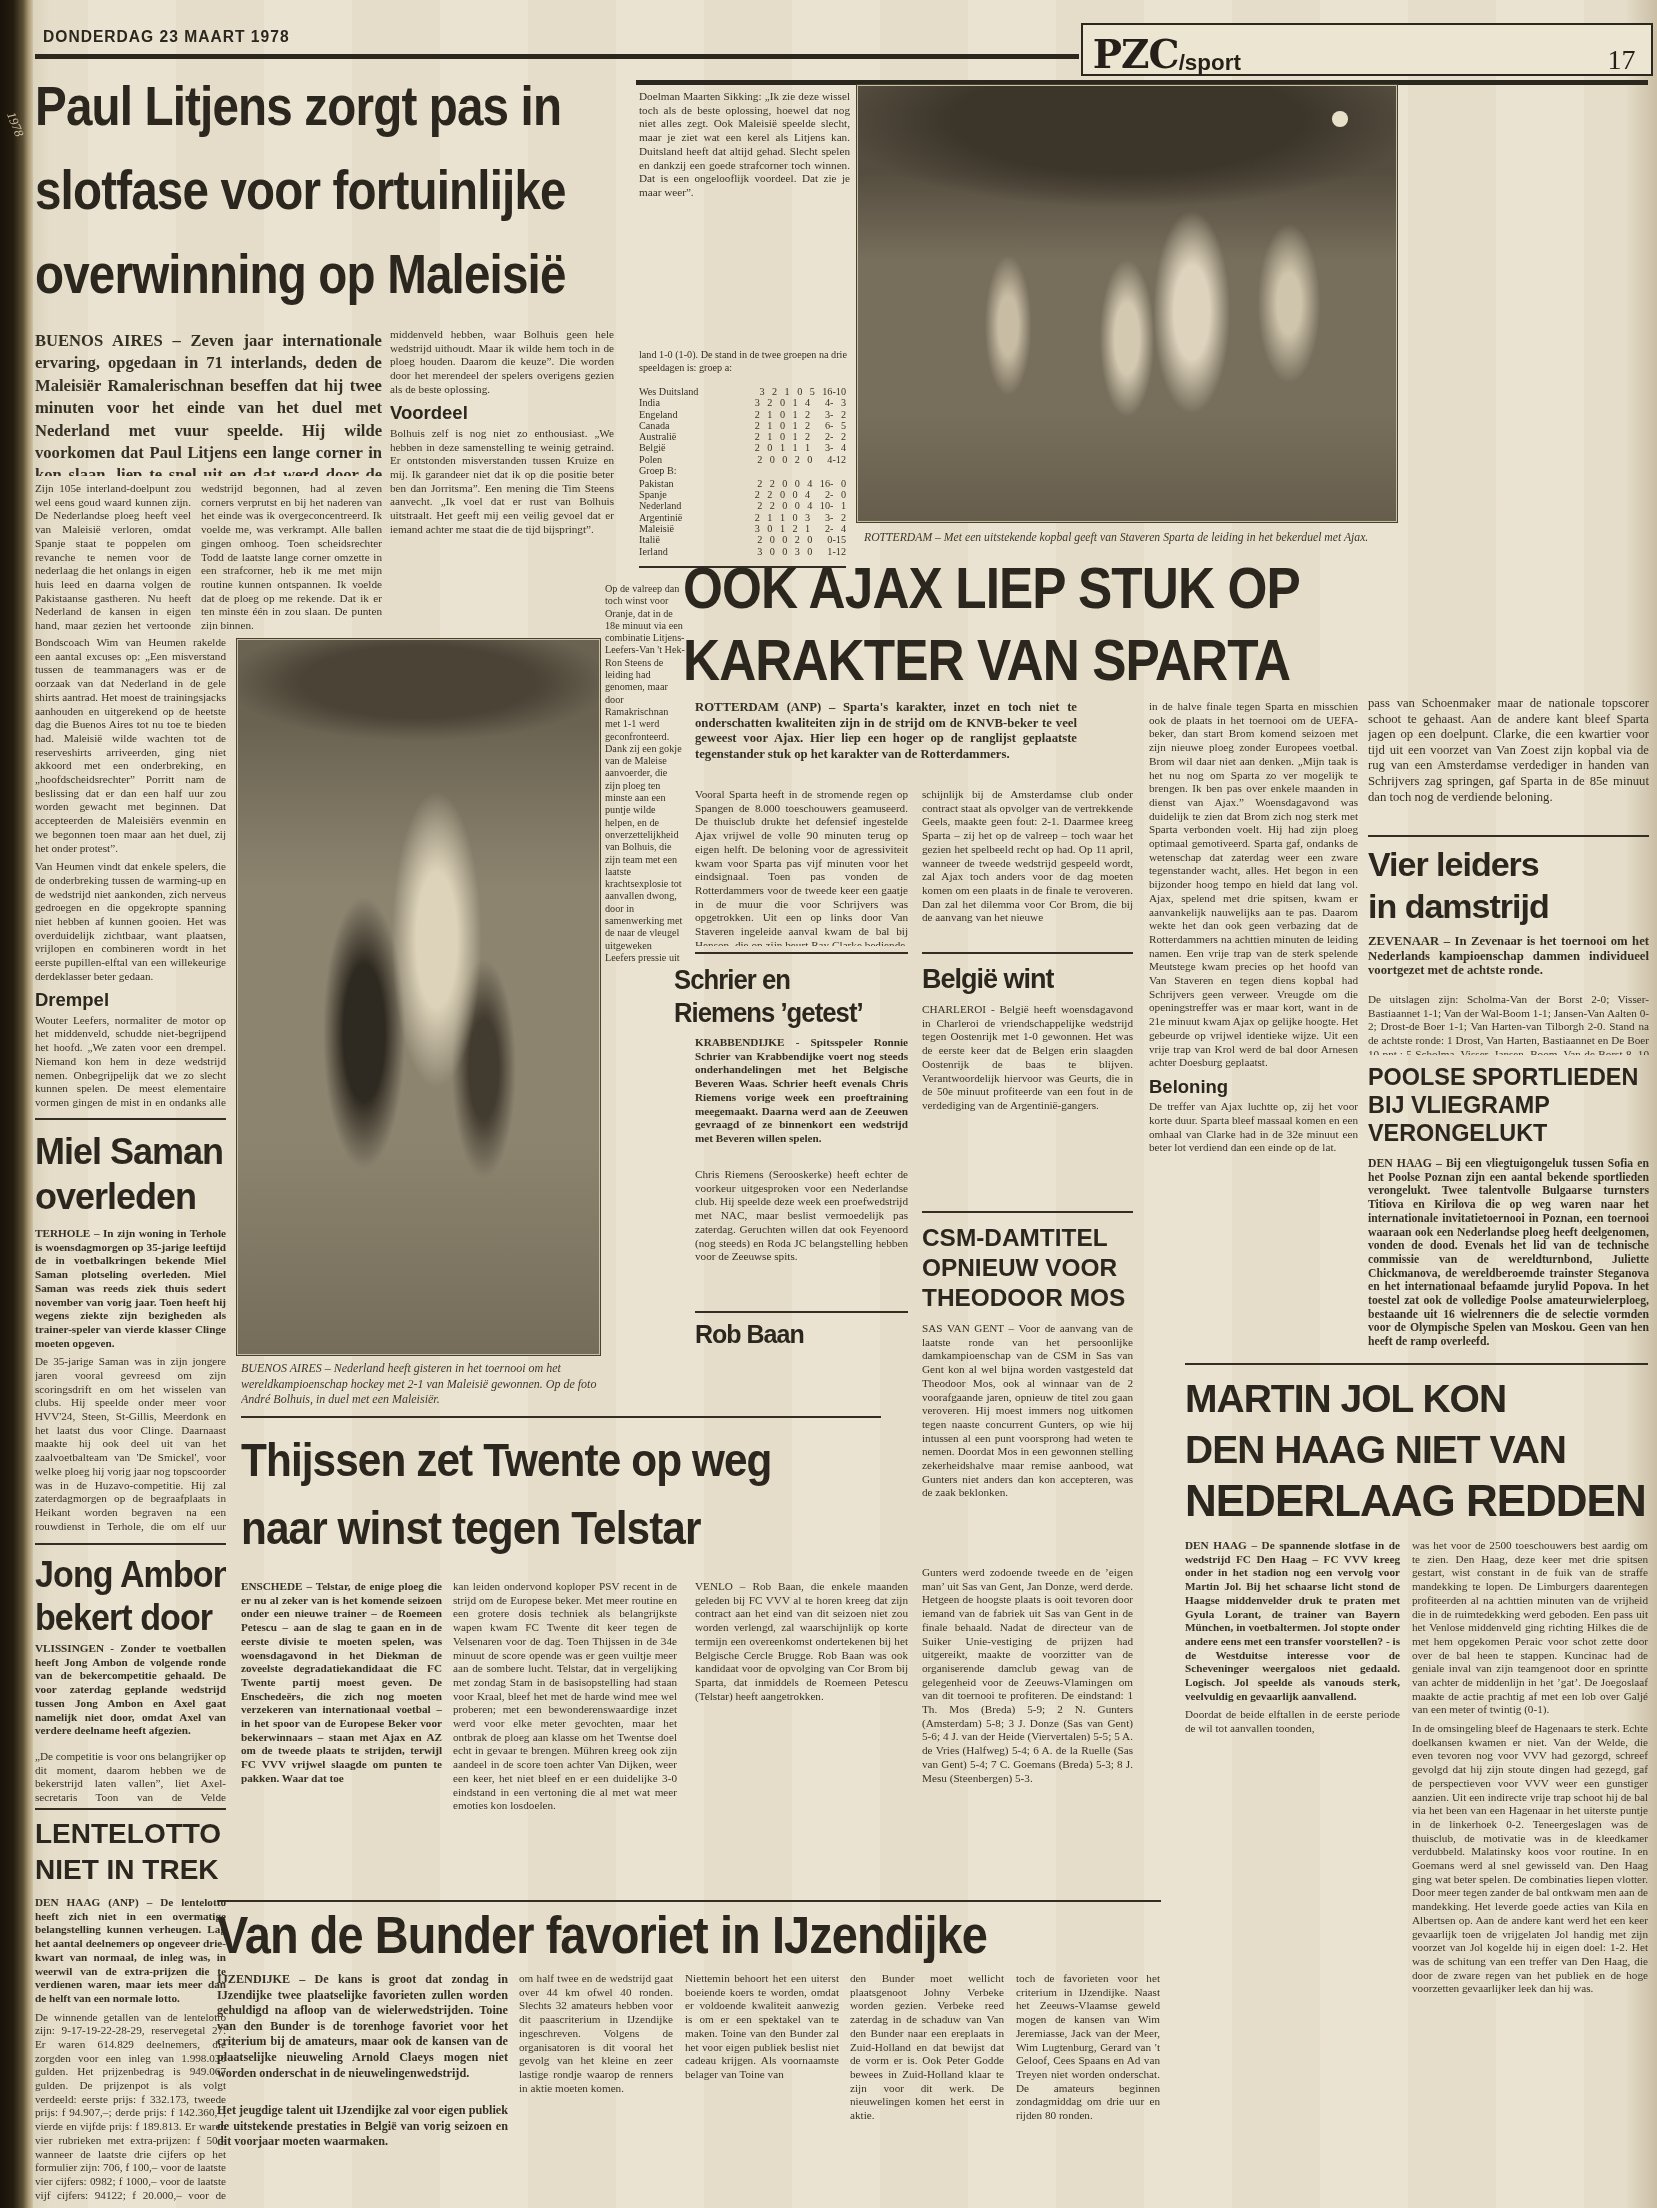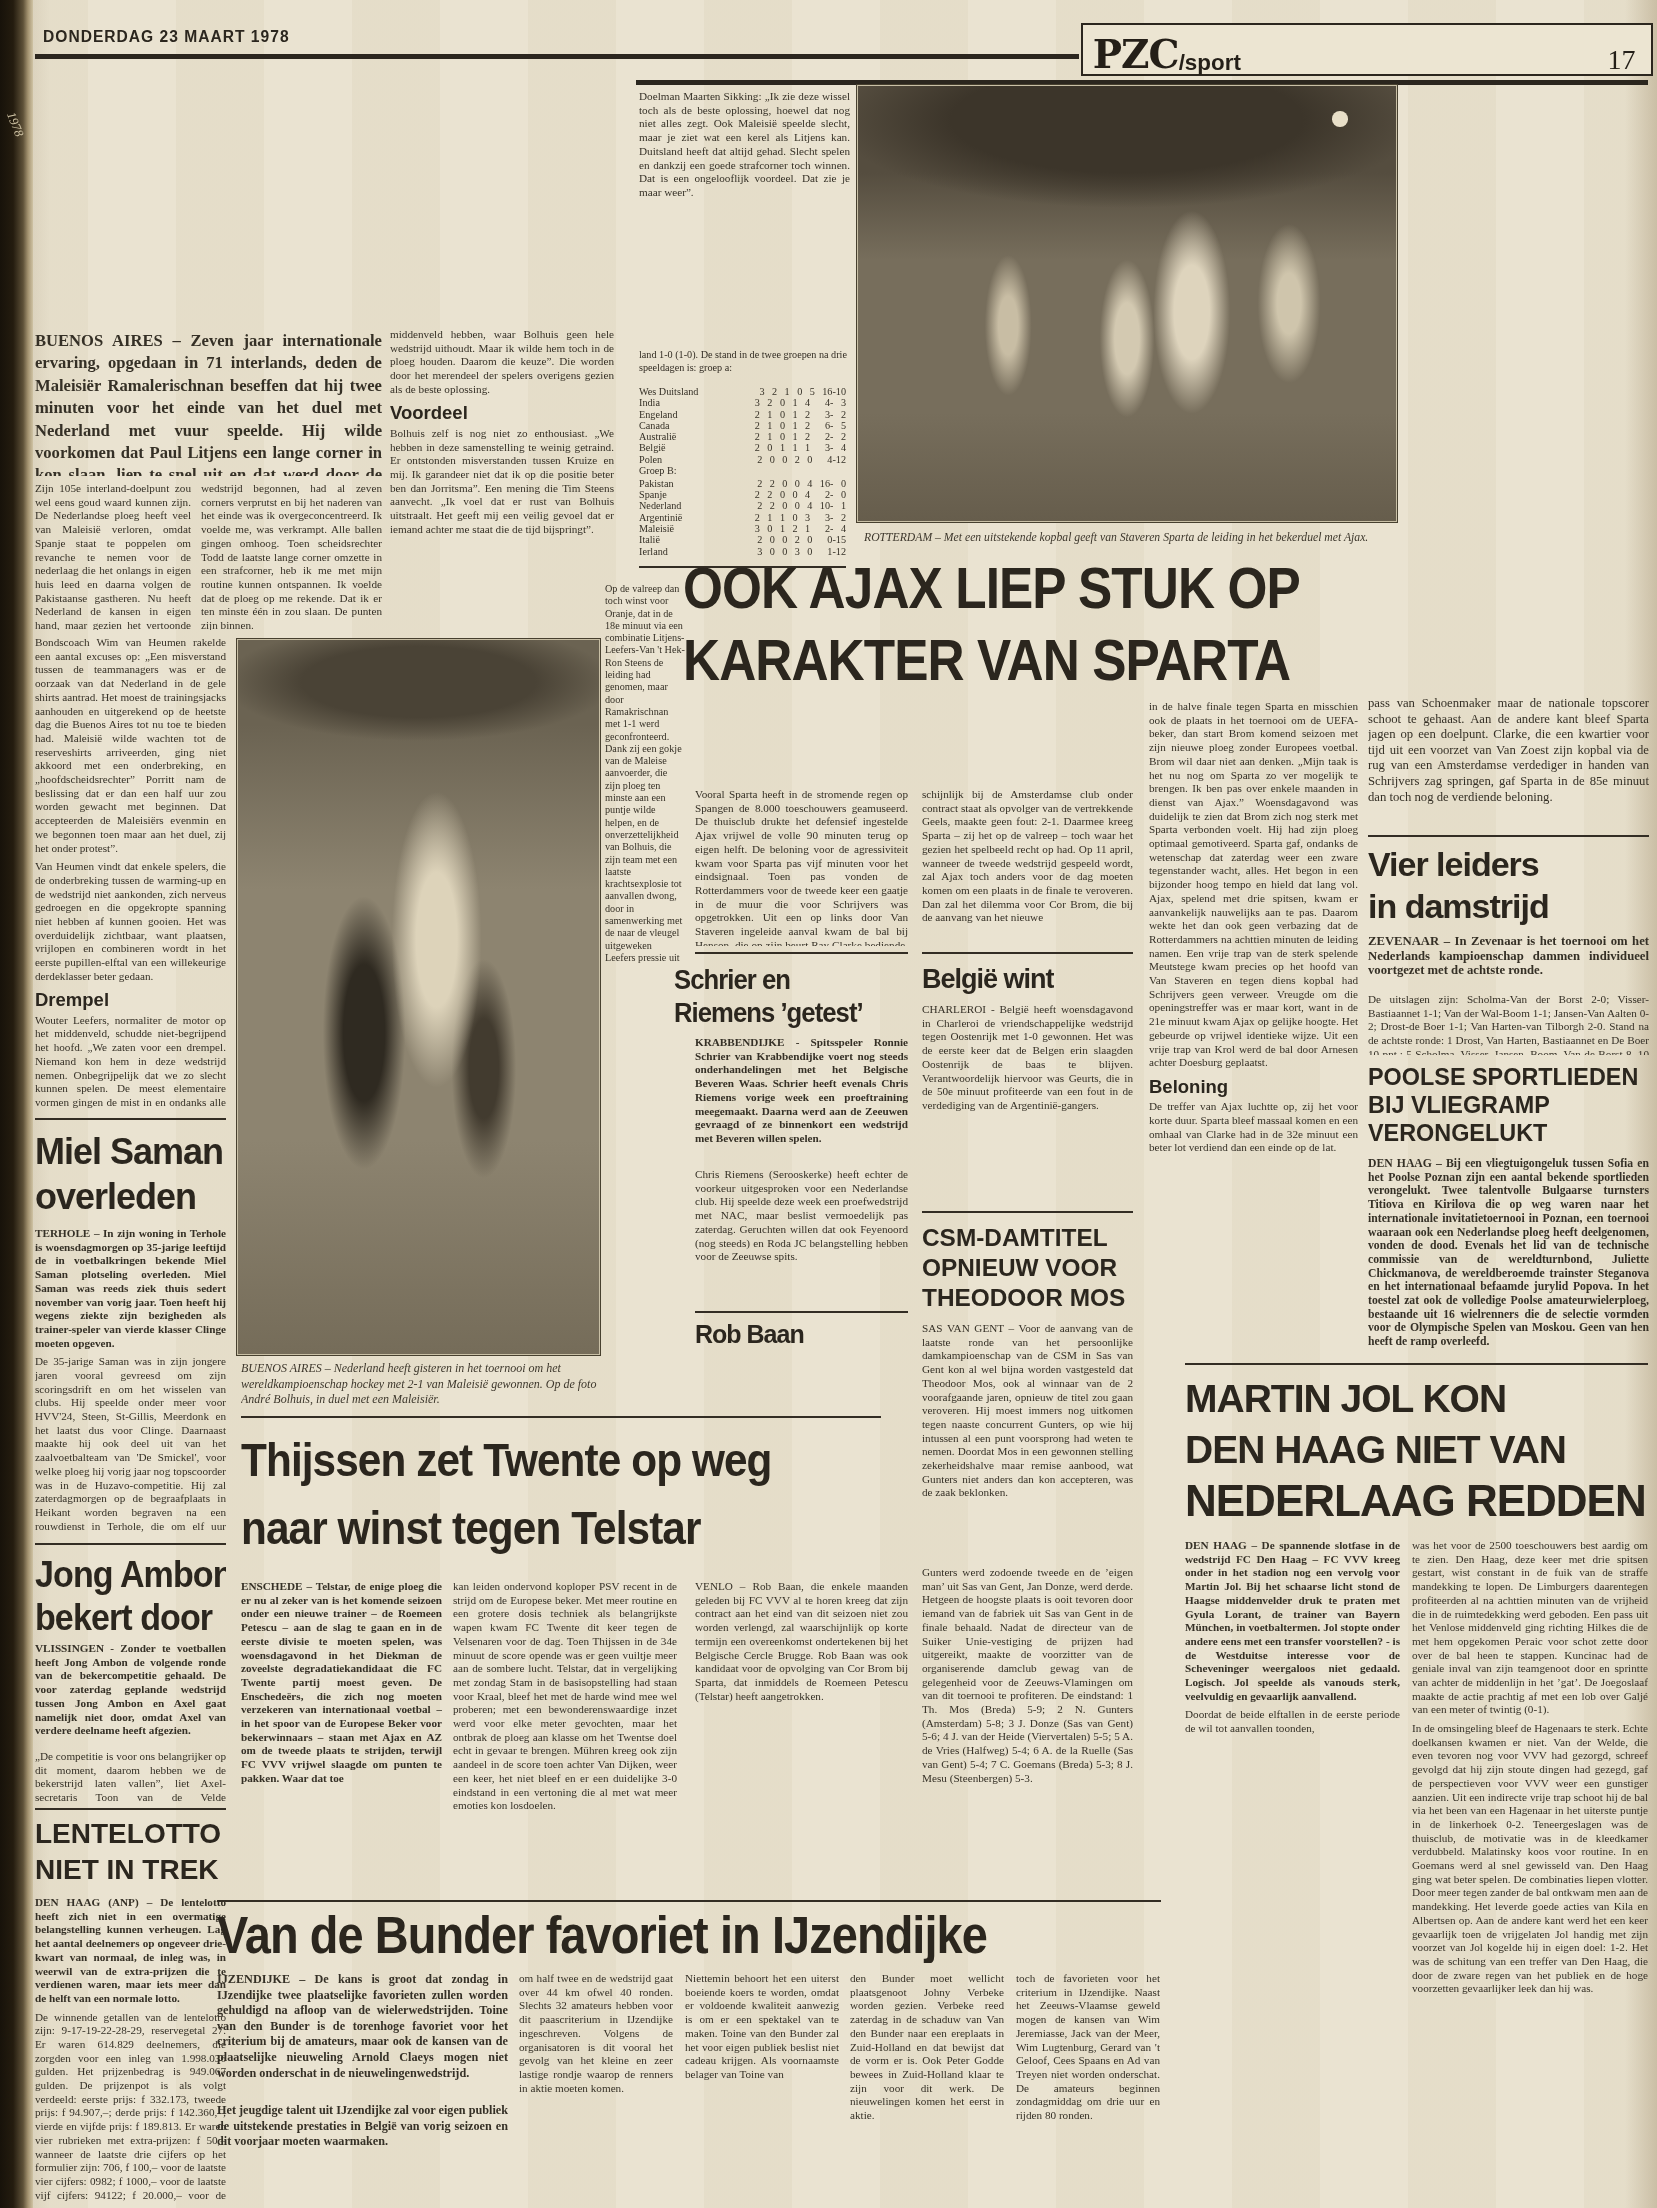--- a/index.html
+++ b/index.html
@@ -44,20 +44,25 @@
 
   <div class="blk" style="left:43px;top:27px;width:585px;height:23.4px;font:bold 15.6px/19.5px 'Liberation Sans',sans-serif;letter-spacing:1px;color:#2b261e;">DONDERDAG 23 MAART 1978</div>
   <div class="rule thick" style="left:35px;top:54px;width:1044px;"></div>
   <div class="pzcbox">
     <span class="masthead">PZC</span>
     <span class="mastsub">/sport</span>
     <span class="pageno">17</span>
   </div>
   <div class="rule thick" style="left:636px;top:80px;width:1012px;"></div>
 
+  <div class="blk" style="left:35px;top:64px;width:605px;height:259px;">
+    <div class="hl" style="font-size:56px;line-height:84px;transform:scaleX(.85);">Paul Litjens zorgt pas in</div>
+    <div class="hl" style="font-size:56px;line-height:84px;transform:scaleX(.85);">slotfase voor fortuinlijke</div>
+    <div class="hl" style="font-size:56px;line-height:84px;transform:scaleX(.85);">overwinning op Maleisië</div>
+  </div>
   <div class="blk body b" style="left:35px;top:330px;width:347px;height:146px;font-size:16.6px;line-height:22.4px;">BUENOS AIRES – Zeven jaar internationale ervaring, opgedaan in 71 interlands, deden de Maleisiër Ramalerischnan beseffen dat hij twee minuten voor het einde van het duel met Nederland met vuur speelde. Hij wilde voorkomen dat Paul Litjens een lange corner in kon slaan, liep te snel uit en dat werd door de Engelse scheidsrechter Christofer Todd bestraft met een strafcorner. De Utrechtse beul had 68 minuten geen richting aan zijn schoten kunnen geven en alles wees erop dat het abominabel slechte duel met 1-1 zou eindigen, totdat Litjens ineens toesloeg: 2-1.</div>
   <div class="blk body sm" style="left:35px;top:482px;width:156px;height:148px;">Zijn 105e interland-doelpunt zou wel eens goud waard kunnen zijn. De Nederlandse ploeg heeft veel van Maleisië verloren, omdat Spanje staat te poppelen om revanche te nemen voor de nederlaag die het onlangs in eigen huis leed en daarna volgen de Pakistaanse gastheren. Nu heeft Nederland de kansen in eigen hand, maar gezien het vertoonde spel kon Oranje geen overwinning claimen.</div>
   <div class="blk body sm" style="left:201px;top:482px;width:181px;height:148px;">wedstrijd begonnen, had al zeven corners verprutst en bij het naderen van het einde was ik overgeconcentreerd. Ik voelde me, was verkrampt. Alle ballen gingen omhoog. Toen scheidsrechter Todd de laatste lange corner omzette in een strafcorner, heb ik me met mijn routine kunnen ontspannen. Ik voelde dat de ploeg op me rekende. Dat ik er ten minste één in zou slaan. De punten zijn binnen.</div>
   <div class="blk" style="left:390px;top:328px;width:224px;height:252px;">
     <div class="body sm para">middenveld hebben, waar Bolhuis geen hele wedstrijd uithoudt. Maar ik wilde hem toch in de ploeg houden. Daarom die keuze”. Die worden door het merendeel der spelers overigens gezien als de beste oplossing.</div>
     <div class="sub">Voordeel</div>
     <div class="body sm">Bolhuis zelf is nog niet zo enthousiast. „We hebben in deze samenstelling te weinig getraind. Er ontstonden misverstanden tussen Kruize en mij. Ik garandeer niet dat ik op die positie beter ben dan Jorritsma”. Een mening die Tim Steens aanvecht. „Ik voel dat er rust van Bolhuis uitstraalt. Het geeft mij een veilig gevoel dat er iemand achter me staat die de tijd bijspringt”.</div>
   </div>
   <div class="blk body sm" style="left:639px;top:90px;width:211px;height:256px;">Doelman Maarten Sikking: „Ik zie deze wissel toch als de beste oplossing, hoewel dat nog niet alles zegt. Ook Maleisië speelde slecht, maar je ziet wat een kerel als Litjens kan. Duitsland heeft dat altijd gehad. Slecht spelen en dankzij een goede strafcorner toch winnen. Dat is een ongelooflijk voordeel. Dat zie je maar weer”.</div>
 
@@ -133,20 +138,21 @@
       radial-gradient(293px 88px at 50% 8%, #3c352a 0 60%, rgba(0,0,0,0) 100%),
       linear-gradient(#554d3f 0 20%, #776e5c 40% 75%, #665d4c 100%);">
     <div style="position:absolute;left:88%;top:6%;width:15.6px;height:15.6px;border-radius:50%;background:#e8dfc8;"></div>
   </div>
   <div class="blk cap" style="left:864px;top:531px;width:585px;height:17.6px;font-size:11.7px;white-space:nowrap;">ROTTERDAM – Met een uitstekende kopbal geeft van Staveren Sparta de leiding in het bekerduel met Ajax.</div>
 
   <div class="blk" style="left:683px;top:552px;width:741px;height:146px;">
     <div class="hl" style="font-size:57px;line-height:72px;transform:scaleX(.9);">OOK AJAX LIEP STUK OP</div>
     <div class="hl" style="font-size:57px;line-height:72px;transform:scaleX(.9);">KARAKTER VAN SPARTA</div>
   </div>
+  <div class="blk body b" style="left:695px;top:700px;width:382px;height:82px;font-size:12.7px;line-height:15.6px;">ROTTERDAM (ANP) – Sparta's karakter, inzet en toch niet te onderschatten kwaliteiten zijn in de strijd om de KNVB-beker te veel geweest voor Ajax. Hier liep een hoger op de ranglijst geplaatste tegenstander stuk op het karakter van de Rotterdammers.</div>
   <div class="blk body sm" style="left:695px;top:788px;width:213px;height:158px;">Vooral Sparta heeft in de stromende regen op Spangen de 8.000 toeschouwers geamuseerd. De thuisclub drukte het defensief ingestelde Ajax vrijwel de volle 90 minuten terug op eigen helft. De beloning voor de agressiviteit kwam voor Sparta pas vijf minuten voor het eindsignaal. Toen pas vonden de Rotterdammers voor de tweede keer een gaatje in de muur die voor Schrijvers was opgetrokken. Uit een op links door Van Staveren ingeleide aanval kwam de bal bij Henson, die op zijn beurt Ray Clarke bediende. De koele Engelse spits, die over enkele maanden waar-</div>
   <div class="blk body sm" style="left:922px;top:788px;width:211px;height:158px;">schijnlijk bij de Amsterdamse club onder contract staat als opvolger van de vertrekkende Geels, maakte geen fout: 2-1. Daarmee kreeg Sparta – zij het op de valreep – toch waar het gezien het spelbeeld recht op had. Op 11 april, wanneer de tweede wedstrijd gespeeld wordt, zal Ajax toch anders voor de dag moeten komen om een plaats in de finale te veroveren. Dan zal het dilemma voor Cor Brom, die bij de aanvang van het nieuwe</div>
   <div class="blk" style="left:1149px;top:700px;width:209px;height:601px;">
     <div class="body sm para">in de halve finale tegen Sparta en misschien ook de plaats in het toernooi om de UEFA-beker, dan start Brom komend seizoen met zijn nieuwe ploeg zonder Europees voetbal. Brom wil daar niet aan denken. „Mijn taak is het nu nog om Sparta zo ver mogelijk te brengen. Ik ben pas over enkele maanden in dienst van Ajax.” Woensdagavond was duidelijk te zien dat Brom zich nog sterk met Sparta verbonden voelt. Hij had zijn ploeg optimaal gemotiveerd. Sparta gaf, ondanks de wetenschap dat zaterdag weer een zware tegenstander wacht, alles. Het begon in een bijzonder hoog tempo en hield dat lang vol. Ajax, spelend met drie spitsen, kwam er aanvankelijk nauwelijks aan te pas. Daarom wekte het dan ook geen verbazing dat de Rotterdammers na achttien minuten de leiding namen. Een vrije trap van de sterk spelende Meutstege kwam precies op het hoofd van Van Staveren en tegen diens kopbal had Schrijvers geen verweer. Vreugde om die openingstreffer was er maar kort, want in de 21e minuut kwam Ajax op gelijke hoogte. Het gebeurde op vrijwel identieke wijze. Uit een vrije trap van Krol werd de bal door Arnesen achter Doesburg geplaatst.</div>
     <div class="sub">Beloning</div>
     <div class="body sm">De treffer van Ajax luchtte op, zij het voor korte duur. Sparta bleef massaal komen en een omhaal van Clarke had in de 32e minuut een beter lot verdiend dan een einde op de lat.</div>
   </div>
   <div class="blk body" style="left:1368px;top:696px;width:281px;height:129px;font-size:12.7px;line-height:15.6px;">pass van Schoenmaker maar de nationale topscorer schoot te gehaast. Aan de andere kant bleef Sparta jagen op een doelpunt. Clarke, die een kwartier voor tijd uit een voorzet van Van Zoest zijn kopbal via de rug van een Amsterdamse verdediger in handen van Schrijvers zag springen, gaf Sparta in de 85e minuut dan toch nog de verdiende beloning.</div>
 
   <div class="rule" style="left:695px;top:952px;width:213px;"></div>

